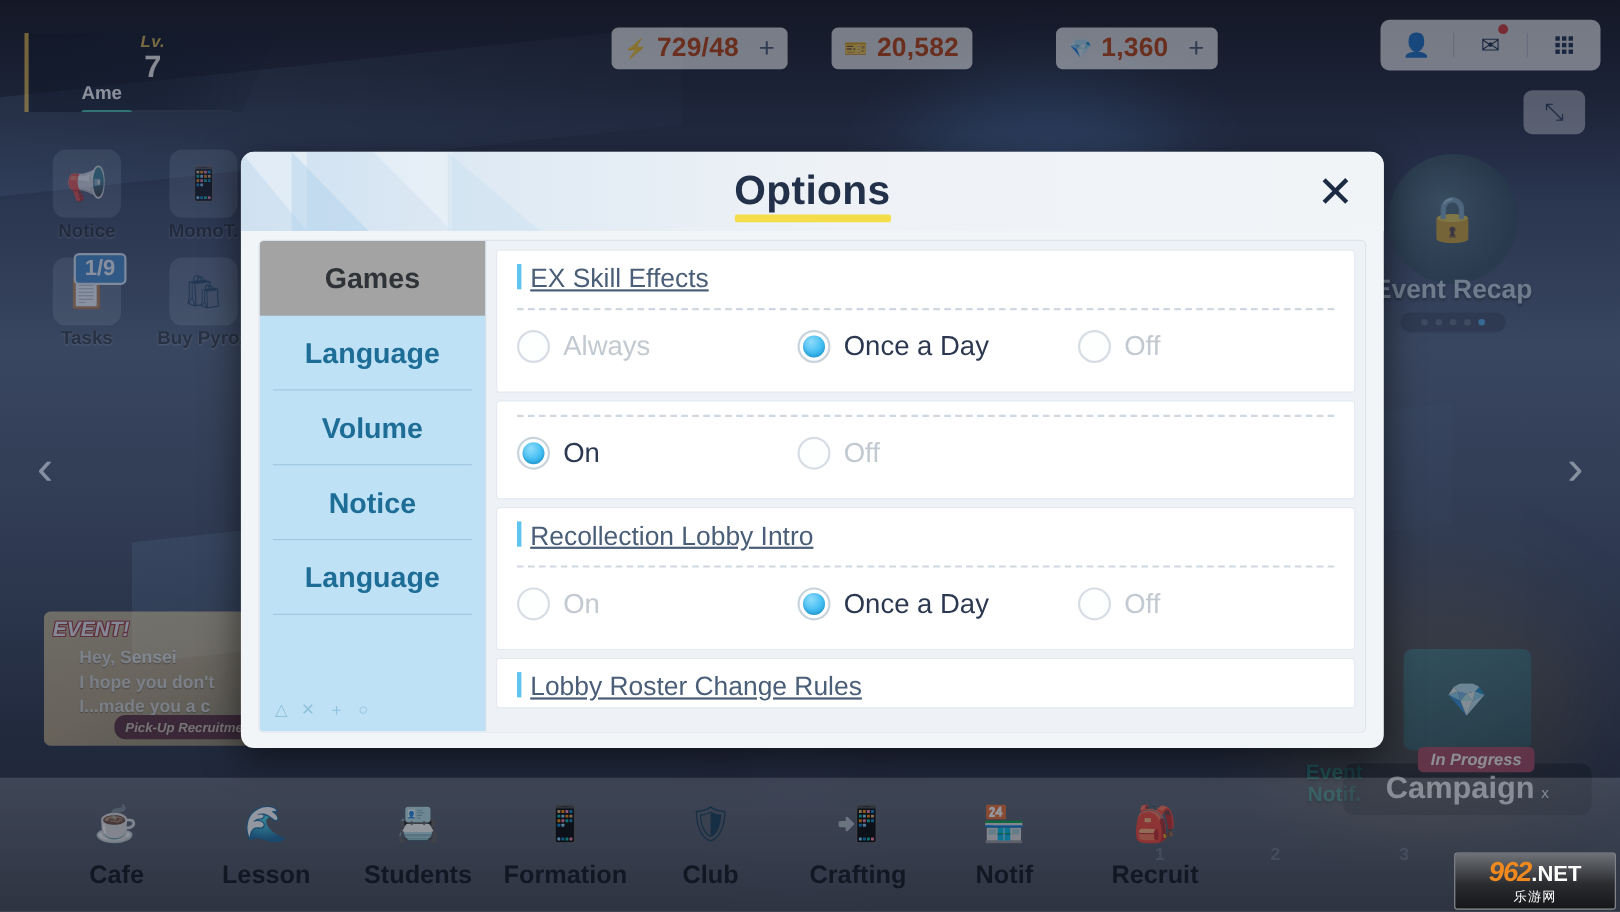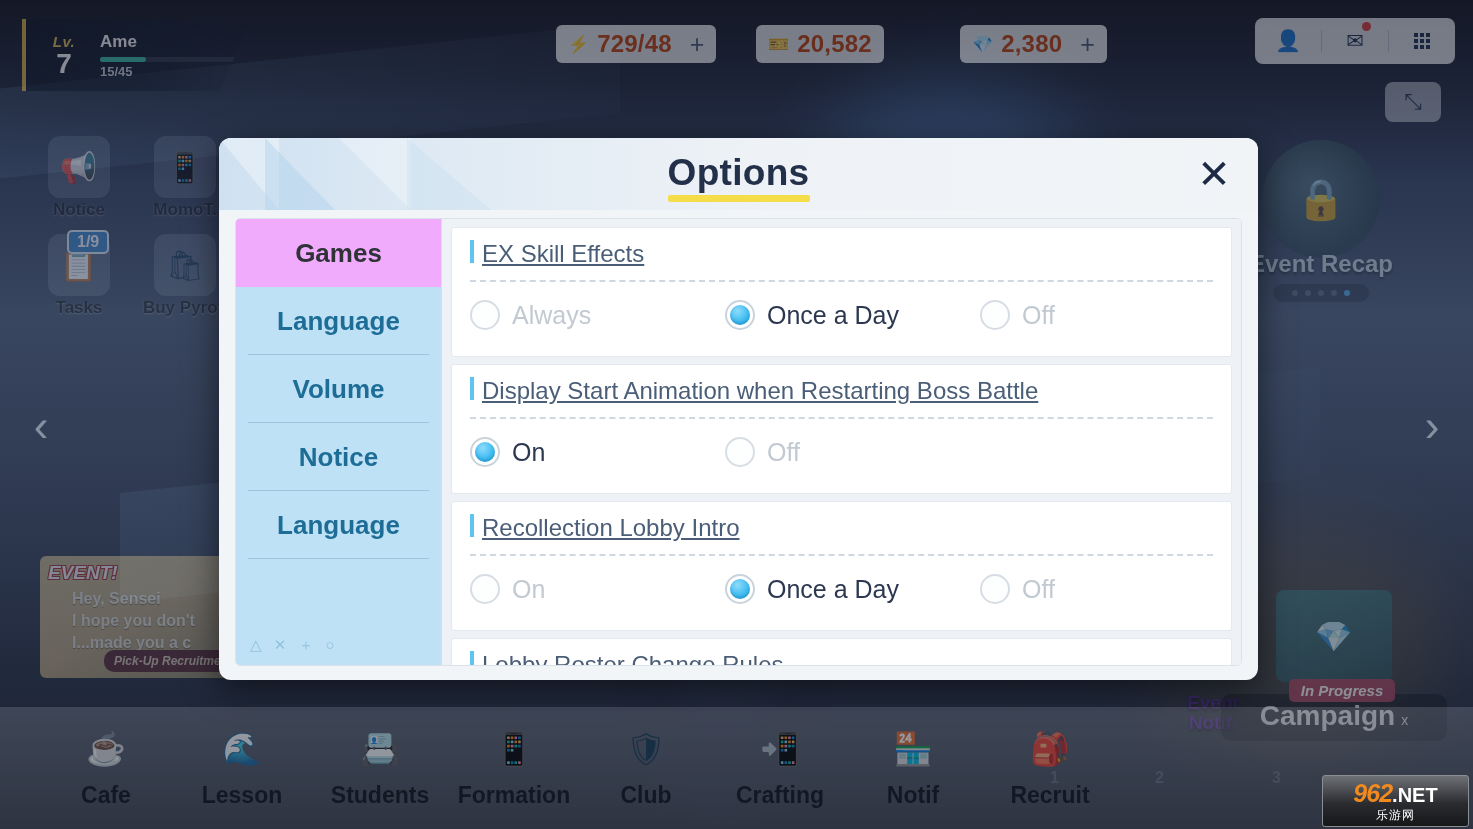--- a/index.html
+++ b/index.html
@@ -42,28 +42,29 @@
   
   #top-hud {
     position: absolute;
     top: 0; left: 0; right: 0; height: 90px;
     z-index: 4;
     pointer-events: none;
     opacity: .48;
   }
   .player-card {
     position: absolute;
-    left: 22px; top: 19px;
+    left: 22px; top: 30px;
     width: 230px; height: 72px;
     background: linear-gradient(100deg, #0e1626 0%, #111a2c 55%, rgba(17,26,44,0) 100%);
     border-left: 4px solid #d8b24a;
     display: flex;
     align-items: center;
     padding: 0 10px;
     clip-path: polygon(0 0, 100% 0, 86% 100%, 0% 100%);
+    flex-direction: column;
   }
   .lv-block { width: 56px; text-align: center; color: #fff; }
   .lv-word { font-size: 15px; font-style: italic; font-weight: bold; color: #e4c158; letter-spacing: .5px; }
   .lv-num { font-size: 28px; font-weight: bold; line-height: 1; color: #fff; }
   .p-info { flex: 1; padding-left: 8px; }
   .p-name { color: #fff; font-size: 17px; font-weight: bold; }
   .xp-track { width: 138px; height: 5px; background: #2c3446; border-radius: 3px; margin: 5px 0 2px; }
   .xp-fill { height: 100%; background: #3bbfa8; border-radius: 3px; }
   .xp-text { color: #c7cfdb; font-size: 13px; font-weight: bold; }
 
@@ -141,21 +142,21 @@
     font-weight: bold;
     color: #11161f;
     text-shadow: 0 1px 2px rgba(255,255,255,.35);
   }
   .tile-badge {
     position: absolute;
     top: -4px; left: 50%;
     transform: translateX(-12px);
     background: #2f7fc7;
     color: #fff;
-    font-size: 16px; font-weight: bold;
+    font-size: 20px; font-weight: bold;
     padding: 1px 8px;
     border-radius: 5px;
     border: 2px solid #e9f2fb;
   }
 
   #event-banner {
     position: absolute;
     left: 40px; top: 556px;
     width: 208px; height: 122px;
     border-radius: 6px;
@@ -235,21 +236,21 @@
     border-radius: 10px;
     padding: 6px 10px 9px;
   }
   #campaign-tile .cp-label { color: #d6dde6; font-size: 28px; font-weight: bold; }
   #campaign-tile .cp-x { color: #cfd6de; font-size: 14px; margin-left: 6px; }
 
   #event-notif {
     position: absolute;
     right: 200px; bottom: 96px;
     width: 120px; text-align: center;
-    color: #4c1d95; font-size: 19px; font-weight: bold; line-height: 1.05;
+    color: #0f766e; font-size: 19px; font-weight: bold; line-height: 1.05;
     text-shadow: 0 2px 3px rgba(0,0,0,.8);
     z-index: 3; opacity: .42;
   }
 
   .arrow-nav {
     position: absolute;
     top: 398px;
     width: 46px; height: 56px;
     color: #d8e1ea; font-size: 44px; font-weight: 300;
     display: flex; align-items: center; justify-content: center;
@@ -377,21 +378,21 @@
     cursor: pointer;
     position: relative;
   }
   .tab-item::after {
     content: "";
     position: absolute;
     left: 12px; right: 12px; bottom: 0;
     height: 1px; background: rgba(120,165,195,.45);
   }
   .tab-item.active {
-    background: #f0abfc;
+    background: #a3a3a3;
     color: #2f3338;
   }
   .tab-item.active::after { background: transparent; }
   #tab-spacer { height: 68px; position: relative; }
   #sidebar-symbols {
     position: absolute;
     left: 14px; bottom: 10px;
     font-size: 15px;
     color: #8fc2dd;
     letter-spacing: 4px;
@@ -506,21 +507,21 @@
     <span class="res-plus">+</span>
   </div>
 
   <div class="res-group" style="left:756px;top:25px;">
     <span class="res-icon">🎫</span>
     <span class="res-val">20,582</span>
   </div>
 
   <div class="res-group" style="left:960px;top:25px;">
     <span class="res-icon">💎</span>
-    <span class="res-val">2,380</span>
+    <span class="res-val">1,360</span>
     <span class="res-plus">+</span>
   </div>
 
   <div id="hud-icons">
     <div class="hud-ic">👤</div>
     <div class="hud-div"></div>
     <div class="hud-ic">✉
       <span class="hud-dot"></span>
     </div>
     <div class="hud-div"></div>
@@ -701,24 +702,20 @@
             <span class="radio-label">Once a Day</span>
           </div>
           <div class="radio-opt">
             <span class="radio-mark"></span>
             <span class="radio-label">Off</span>
           </div>
         </div>
       </div>
 
       <div class="opt-card">
-        <div class="opt-title">
-          <span class="bar"></span>
-          <span>Display Start Animation when Restarting Boss Battle</span>
-        </div>
         <div class="opt-divider"></div>
         <div class="opt-row">
           <div class="radio-opt selected">
             <span class="radio-mark"></span>
             <span class="radio-label">On</span>
           </div>
           <div class="radio-opt">
             <span class="radio-mark"></span>
             <span class="radio-label">Off</span>
           </div>

